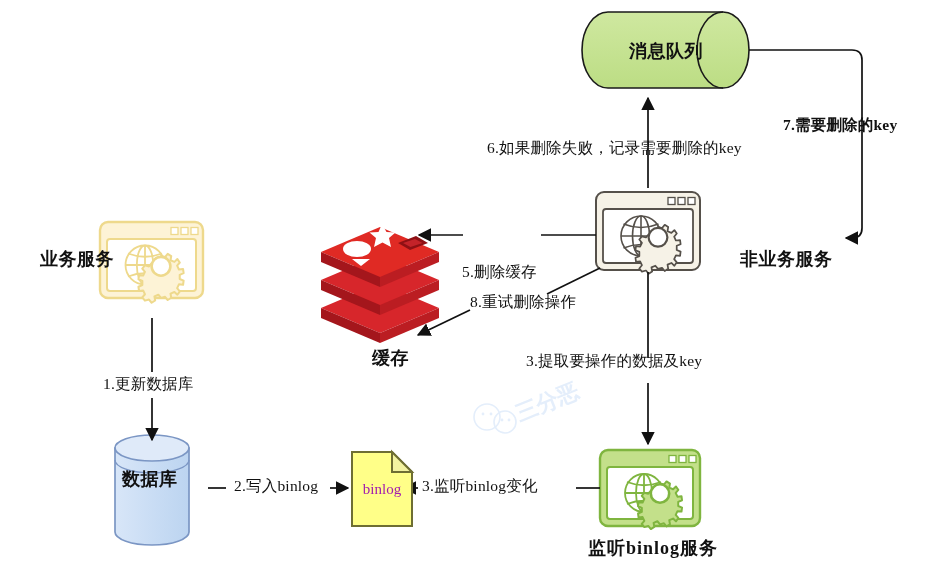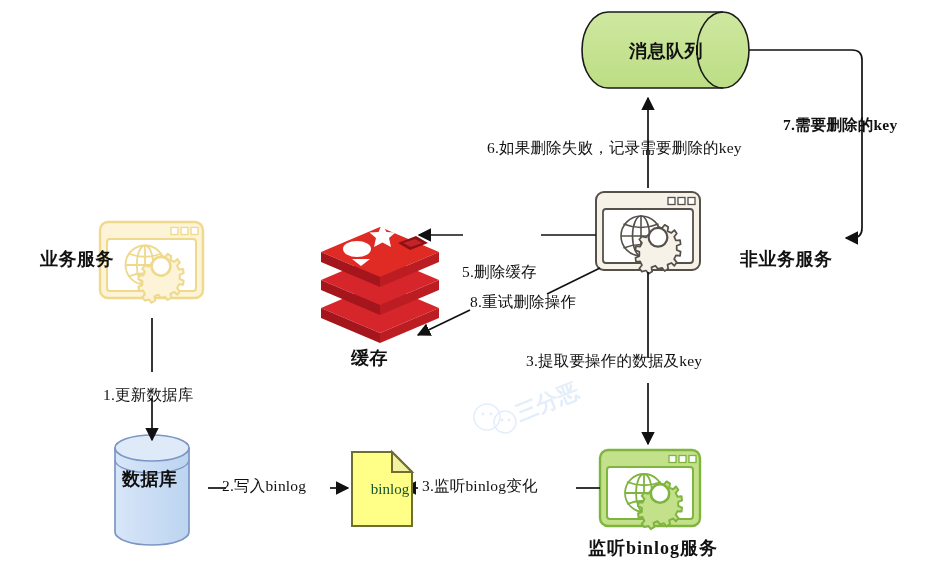--- a/index.html
+++ b/index.html
@@ -41,23 +41,22 @@
     font-size: 18px;
     font-weight: 700;
     letter-spacing: 0.5px;
   }
   .node-label.mono-ish {
     letter-spacing: 1px;
   }
   .doc-label {
     position: absolute;
     font-size: 15px;
-    color: #14532d;
+    color: #a21caf;
     font-family: "Liberation Serif", "DejaVu Serif", serif;
-    margin-left: 8px;
   }
 </style>
 </head>
 <body>
 
 <div id="diagram-root">
 
   <svg id="diagram-svg" viewBox="0 0 948 576">
     <defs>
       <marker id="arrow" viewBox="0 0 10 10" refX="9" refY="5" markerWidth="7" markerHeight="7" orient="auto-start-reverse">
@@ -237,29 +236,29 @@
   <div class="edge-label" style="left:487px; top:140px;">6.如果删除失败，记录需要删除的key</div>
 
   <div class="node-label" style="left:740px; top:227px;margin-top:23px;">非业务服务</div>
 
   <div class="edge-label" style="left:462px; top:227px;margin-top:37px;">5.删除缓存</div>
 
   <div class="edge-label" style="left:470px; top:294px;">8.重试删除操作</div>
 
   <div class="edge-label" style="left:526px; top:353px;">3.提取要操作的数据及key</div>
 
-  <div class="node-label" style="left:351px; top:349px; width:58px; text-align:left;">缓存</div>
+  <div class="node-label" style="left:351px; top:349px; width:58px; text-align:right;">缓存</div>
 
   <div class="node-label" style="left:40px; top:250px;">业务服务</div>
 
-  <div class="edge-label" style="left:103px; top:387px;">1.更新数据库</div>
+  <div class="edge-label" style="left:103px; top:376px;">1.更新数据库</div>
 
   <div class="node-label" style="left:122px; top:470px;">数据库</div>
 
-  <div class="edge-label" style="left:222px; top:478px;">2.写入binlog</div>
+  <div class="edge-label" style="left:234px; top:478px;">2.写入binlog</div>
 
   <div class="doc-label" style="left:356px; top:481px; width:52px; text-align:center;">binlog</div>
 
   <div class="edge-label" style="left:422px; top:478px;">3.监听binlog变化</div>
 
   <div class="node-label mono-ish" style="left:588px; top:539px;">监听binlog服务</div>
 
 </div>
 
 </body></html>

